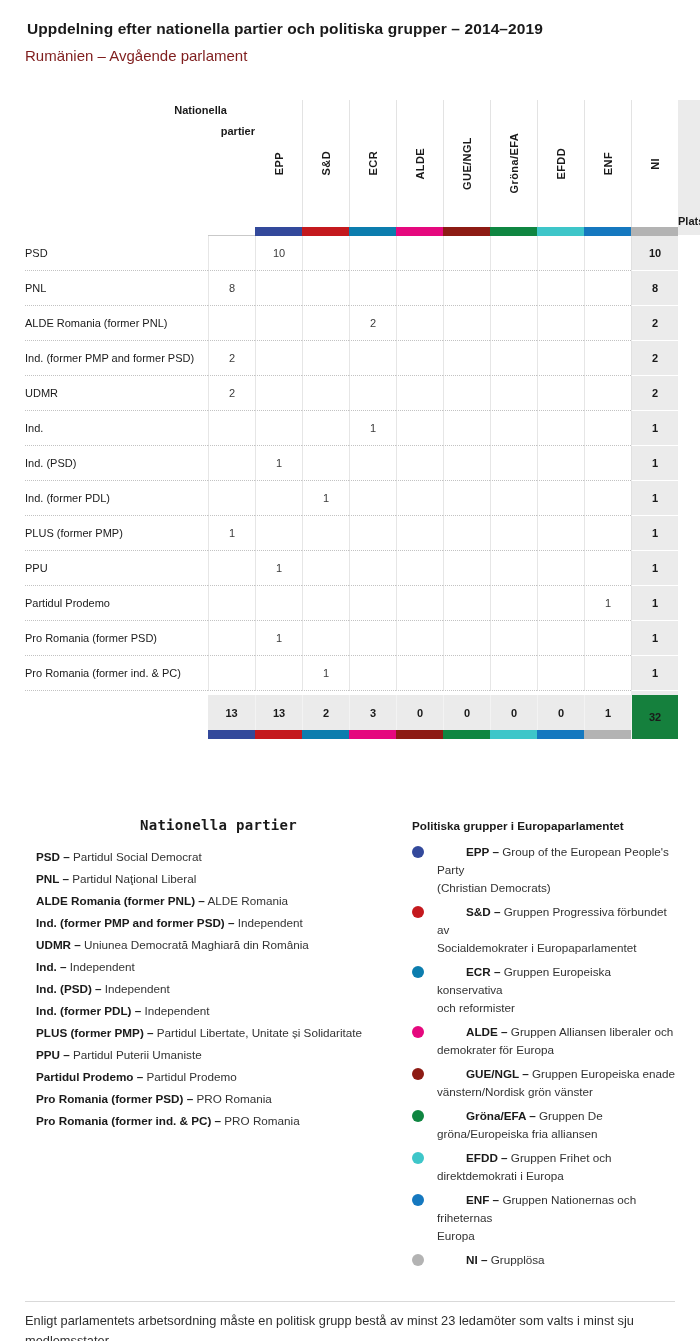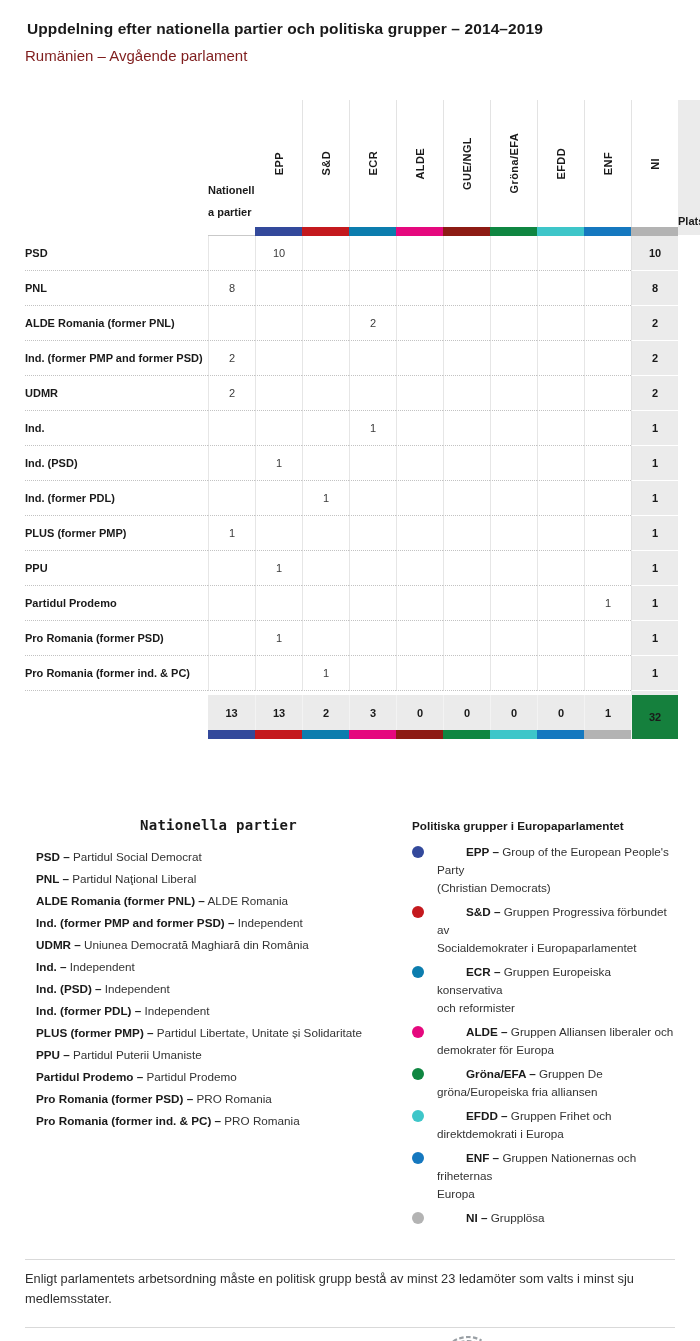--- a/index.html
+++ b/index.html
@@ -8,32 +8,32 @@
     background:#ffffff; color:#1a1a1a;
     font-family:"Liberation Sans", sans-serif;
     -webkit-font-smoothing:antialiased;
   }
   .title { padding:20px 25px 0 27px; font-size:15.5px; font-weight:bold; letter-spacing:.1px; }
   .subtitle { margin:9px 25px 0 25px; font-size:15px; color:#7f1d1d; }
 
   
   .table { --tcols:183px 47px 47px 47px 47px 47px 47px 47px 47px 47px 47px; margin:36px 0 0 25px; width:653px; }
   .thead { display:grid; grid-template-columns:var(--tcols); grid-template-rows:127px 9px; }
-  .head-label { grid-row:1 / span 2; display:flex; flex-direction:column; justify-content:flex-end;
+  .head-label { grid-row:1 / span 2; display:flex; flex-direction:row; justify-content:flex-end;
     padding-bottom:12px; font-size:11px; font-weight:bold; line-height:1.95; border-bottom:1px solid #c9c9c9; }
   .group-head { grid-row:1; display:flex; align-items:center; justify-content:center; }
   .group-head + .group-head { border-left:1px solid #e3e3e3; }
   .vtext { writing-mode:vertical-rl; transform:rotate(180deg); font-size:11px; font-weight:bold; letter-spacing:.4px; white-space:nowrap; }
   .bar { grid-row:2; }
   .head-seats { grid-row:1 / span 2; background:#ebebeb; display:flex; align-items:flex-end; justify-content:center;
     padding-bottom:8px; font-size:11px; font-weight:bold; border-bottom:1px solid #ffffff; }
 
   .trow { display:grid; grid-template-columns:var(--tcols); height:35px; }
   .cell { display:flex; align-items:center; font-size:11px; }
-  .label { font-weight:bold; white-space:nowrap; border-bottom:1px dotted #c2c2c2; }
+  .label { font-weight:normal; white-space:nowrap; border-bottom:1px dotted #c2c2c2; }
   .val { justify-content:center; color:#3a3a3a; border-left:1px solid #e6e6e6; border-bottom:1px dotted #c2c2c2; }
   .seats { justify-content:center; font-weight:bold; background:#ebebeb; border-left:1px solid #e0e0e0; border-bottom:1px solid #ffffff; }
 
   .gap-row { display:grid; grid-template-columns:var(--tcols); height:4px; }
   .gap-seats { grid-column:11; background:#ebebeb; }
 
   .tfoot { display:grid; grid-template-columns:var(--tcols); grid-template-rows:35px 9px; }
   .tot { grid-row:1; display:flex; align-items:center; justify-content:center; font-size:11px; font-weight:bold;
     background:#ebebeb; border-left:1px solid #f3f3f3; }
   .tot-first { border-left:none; }
@@ -357,20 +357,25 @@
           </div>
         <div class="lr-item">
             <span class="dot" style="background-color: rgb(12, 125, 174);"></span>
             <div class="lr-text"><b>ECR –</b> <span class="lr-name">Gruppen Europeiska konservativa
 och reformister</span></div>
           </div>
         <div class="lr-item">
             <span class="dot" style="background-color: rgb(229, 8, 126);"></span>
             <div class="lr-text"><b>ALDE –</b> <span class="lr-name">Gruppen Alliansen liberaler och
 demokrater för Europa</span></div>
+          </div>
+        <div class="lr-item">
+            <span class="dot" style="background-color: rgb(141, 27, 20);"></span>
+            <div class="lr-text"><b>GUE/NGL –</b> <span class="lr-name">Gruppen Europeiska enade
+vänstern/Nordisk grön vänster</span></div>
           </div>
         <div class="lr-item">
             <span class="dot" style="background-color: rgb(15, 134, 65);"></span>
             <div class="lr-text"><b>Gröna/EFA –</b> <span class="lr-name">Gruppen De
 gröna/Europeiska fria alliansen</span></div>
           </div>
         <div class="lr-item">
             <span class="dot" style="background-color: rgb(62, 198, 201);"></span>
             <div class="lr-text"><b>EFDD –</b> <span class="lr-name">Gruppen Frihet och
 direktdemokrati i Europa</span></div>

